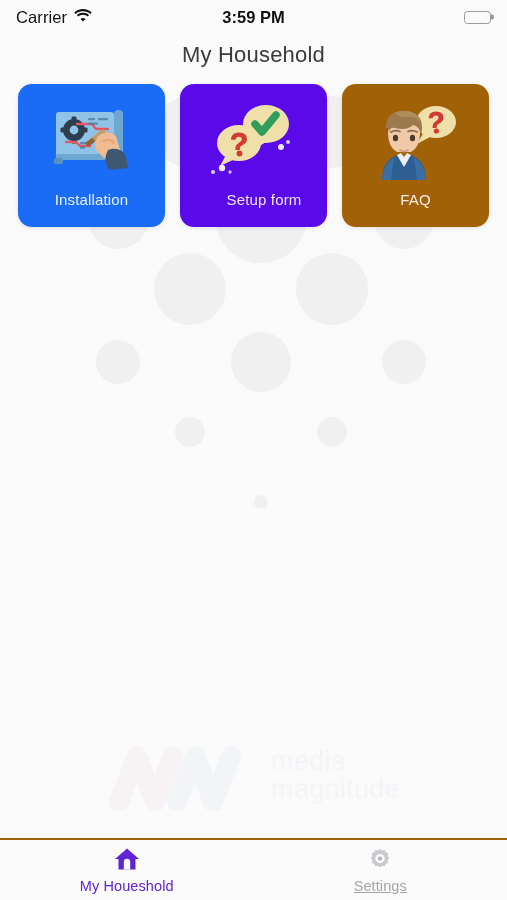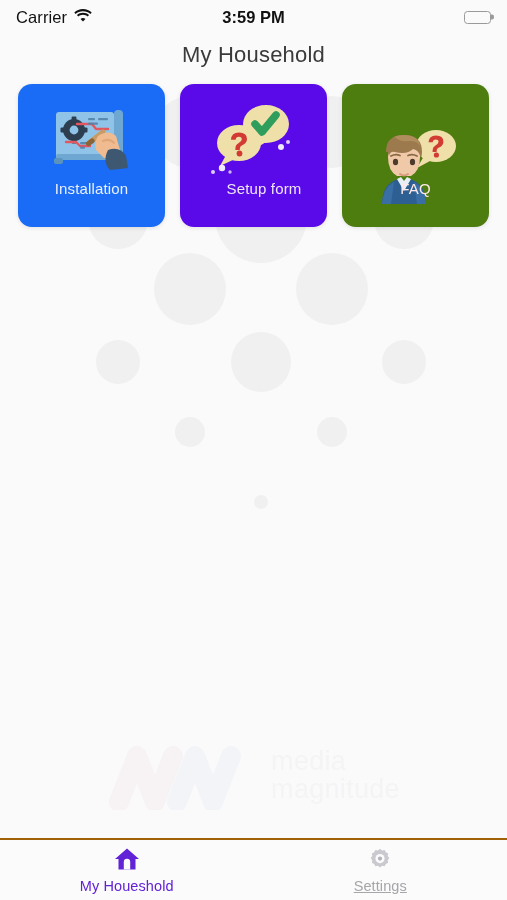--- a/index.html
+++ b/index.html
@@ -94,21 +94,21 @@
     width: 147px; height: 143px;
     border-radius: 14px;
     display: flex; flex-direction: column;
     align-items: center; justify-content: flex-start;
     padding-top: 14px;
     cursor: pointer;
     box-shadow: 0 1px 4px rgba(0,0,0,.10);
   }
   .card .art { width: 92px; height: 82px; display: block; }
   .card .card-label {
-    position: absolute; bottom: 30px; left: 0; right: 0;
+    position: absolute; bottom: 19px; left: 0; right: 0;
     text-align: center;
     font-size: 15px; color: #fff;
     letter-spacing: .15px;
   }
   .card-faq .card-label { color: #fde9e9; }
   .card-setup .card-label { color: #efe6fb; }
   .card-install .card-label { color: #e9f0fd; }
 
   
   .tabbar {
@@ -225,21 +225,21 @@
           </g>
           <circle cx="73" cy="49" r="3" fill="#fff" opacity=".9"></circle>
           <circle cx="80" cy="44" r="2" fill="#fff" opacity=".8"></circle>
           <circle cx="14" cy="70" r="3.2" fill="#fff" opacity=".9"></circle>
           <circle cx="5" cy="74" r="2" fill="#fff" opacity=".8"></circle>
           <circle cx="22" cy="74" r="1.7" fill="#fff" opacity=".7"></circle>
         </svg>
         <div class="card-label" style="color: rgb(239, 230, 251); margin-left: 21px;">Setup form</div>
       </div>
 
-      <div class="card card-faq" style="background:#4d7c0f;justify-content:center;">
+      <div class="card card-faq" style="background:#a16207;">
         <svg class="art" viewBox="0 0 92 82">
           <g>
             <ellipse cx="66" cy="24" rx="20" ry="16" fill="#efe0a9"></ellipse>
             <path d="M54 34 L47 46 L60 39 Z" fill="#efe0a9"></path>
             <path d="M66 13.5 q7.4 0 7.4 6.2 q0 4.2 -4.9 6 q-1.9 .8 -1.9 3.2 l0 1.1 l-4 0 l0 -1.8 q0 -3.2 2.8 -4.7 q3.1 -1.7 3.1 -3.8 q0 -2.3 -2.8 -2.3 q-2.7 0 -3 2.8 l-4.2 0 q.4 -6.7 7.5 -6.7 z" fill="#d23b33"></path>
             <circle cx="66.4" cy="33" r="2.6" fill="#d23b33"></circle>
           </g>
           <g>
             <path d="M18 35 q0 -18 16 -18 q16 0 16 18 q0 14 -9 19 l-14 0 q-9 -5 -9 -19 z" fill="#f0c9a8"></path>
             <path d="M16 30 q0 -17 18 -17 q18 0 18 17 q0 3 -1 6 q-2 -8 -8 -9 q-6 6 -18 3 q-5 -1 -6 4 q-1 -2 -1 -4 z" fill="#9d7a4e"></path>

